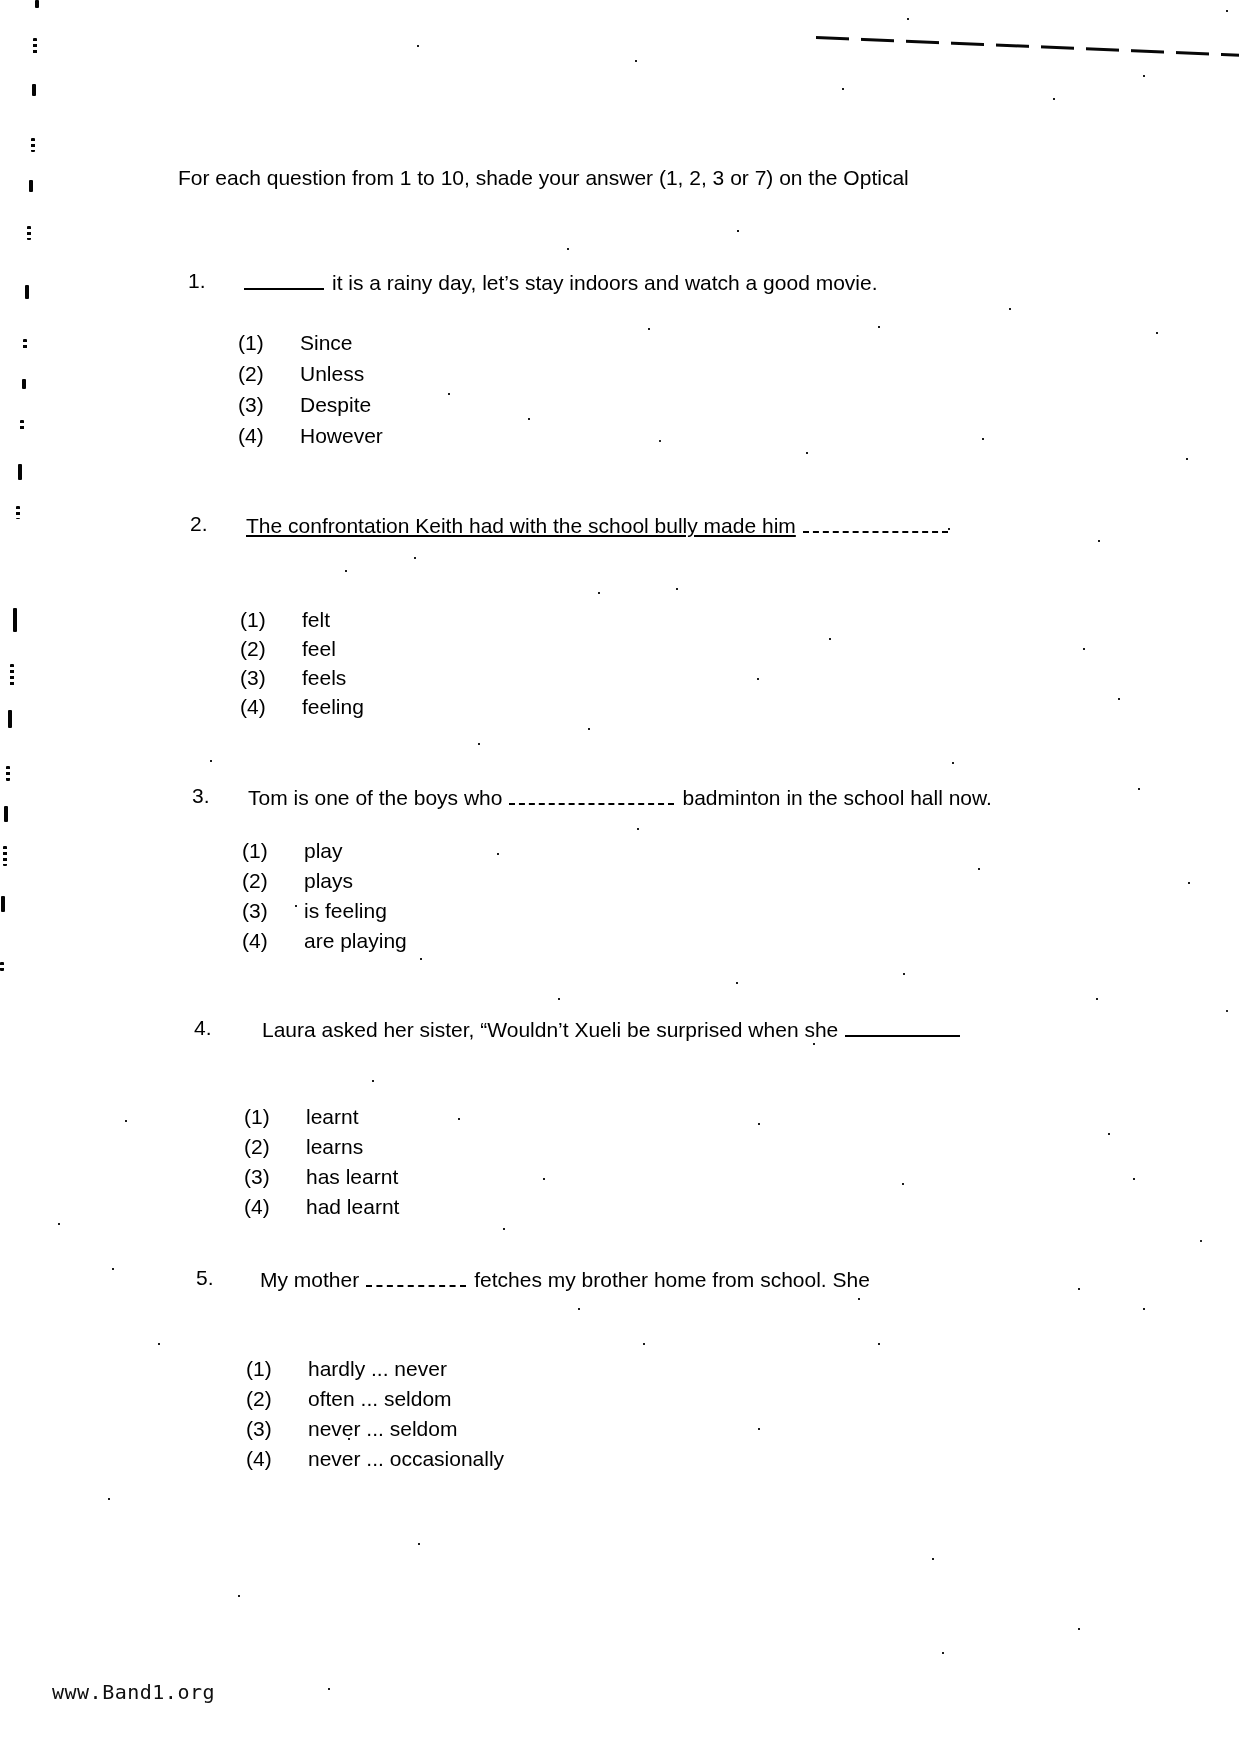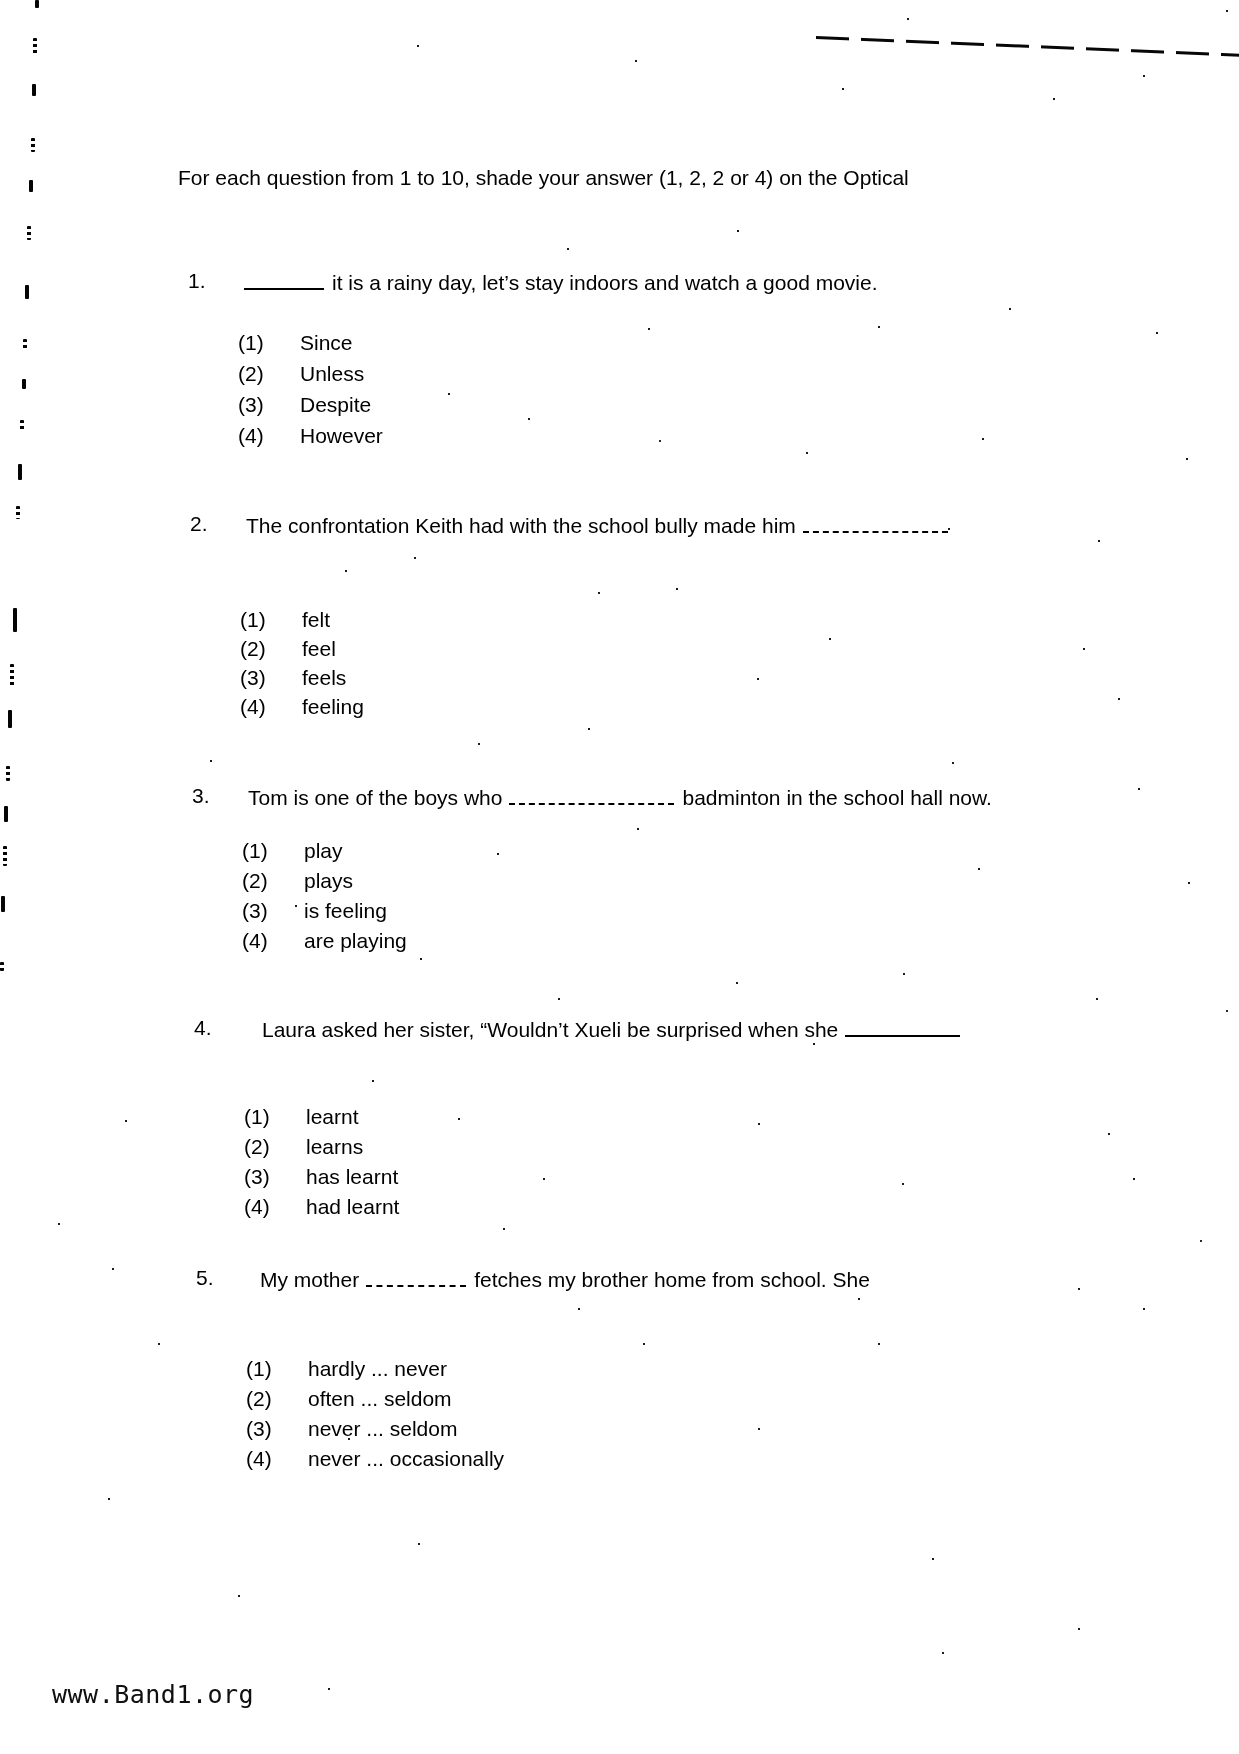--- a/index.html
+++ b/index.html
@@ -39,21 +39,21 @@
 
   
   .opts{position:absolute;}
   .opt{display:flex;white-space:nowrap;}
   .onum{display:inline-block;width:62px;flex:0 0 62px;}
 
   
   .watermark{
     position:absolute;left:52px;top:1680px;
     font-family:"DejaVu Sans Mono", monospace;
-    font-size:25px;color:#242424;letter-spacing:0.5px;
+    font-size:20px;color:#242424;letter-spacing:0.5px;
   }
 
   
   .edge-dashes{
     position:absolute;left:816px;top:36px;width:424px;height:3.4px;
     background:repeating-linear-gradient(90deg,#1d1d1d 0 33px,transparent 33px 45px);
     transform:rotate(2.4deg);transform-origin:left center;
   }
   .margin-mark{position:absolute;width:3.6px;background:#1b1b1b;border-radius:1px;}
   .margin-mark.dotted{
@@ -81,21 +81,21 @@
       372px 1080px #2e2e2e, 1200px 1240px #3a3a3a, 295px 905px #2e2e2e, 210px 760px #2e2e2e,
       345px 570px #2e2e2e, 125px 1120px #2e2e2e;
   }
 </style>
 </head>
 <body>
 
 <div id="scan">
 
   <div class="hdr txt">
-    <div class="hline">For each question from 1 to 10, shade your answer (1, 2, 2 or 4) on the Optical</div>
+    <div class="hline">For each question from 1 to 10, shade your answer (1, 2, 3 or 7) on the Optical</div>
   </div>
 
   <div id="questions">
       <div class="q txt" style="left: 188px; top: 268px;">
         <span class="qnum">1.</span>
         <div class="qlines">
           <div class="qline" style="height: 34px; margin-left: 0px;"><span class="blank" style="width: 80px;"></span><span class="qtext">it is a rainy day, let’s stay indoors and watch a good movie.</span></div>
         </div>
       </div>
       <div class="opts txt" style="left: 238px; top: 330px;">
@@ -112,21 +112,21 @@
           <span class="olabel">Despite</span>
         </div>
         <div class="opt" style="height: 31px;">
           <span class="onum">(4)</span>
           <span class="olabel">However</span>
         </div>
       </div>
       <div class="q txt" style="left: 190px; top: 511px;">
         <span class="qnum">2.</span>
         <div class="qlines">
-          <div class="qline" style="height: 34px; margin-left: 0px;"><span class="qtext">The confrontation Keith had with the school bully made him</span><span class="blank dashed" style="width: 145px;"></span></div>
+          <div class="qline" style="height: 34px; margin-left: 0px; text-decoration: underline;"><span class="qtext">The confrontation Keith had with the school bully made him</span><span class="blank dashed" style="width: 145px;"></span></div>
         </div>
       </div>
       <div class="opts txt" style="left: 240px; top: 607px;">
         <div class="opt" style="height: 29px;">
           <span class="onum">(1)</span>
           <span class="olabel">felt</span>
         </div>
         <div class="opt" style="height: 29px;">
           <span class="onum">(2)</span>
           <span class="olabel">feel</span>

